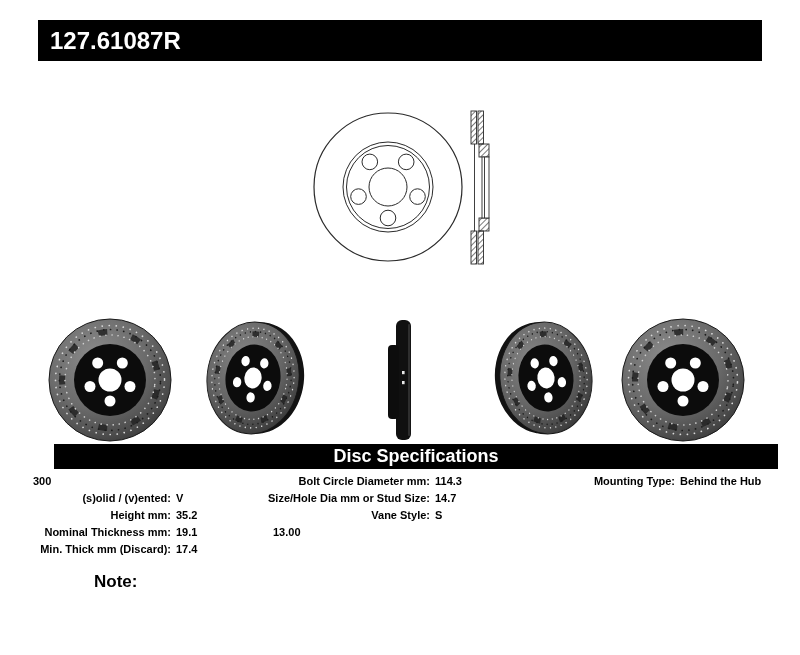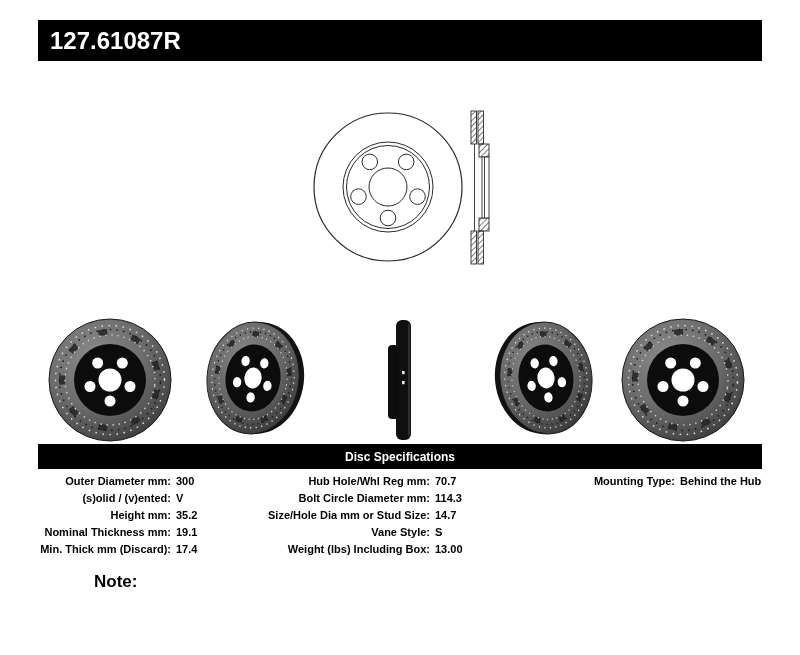--- a/index.html
+++ b/index.html
@@ -19,21 +19,21 @@
   }
   #top-bar {
     top:20px; height:41px;
     justify-content:space-between;
     padding:0 12px;
     font-size:24px; font-weight:bold;gap:40px;
   }
   #spec-bar {
     top:444px; height:25px;
     justify-content:center;
-    font-size:12px; font-weight:bold;
+    font-size:18px; font-weight:bold;margin-left:16px;
   }
   #drawing-svg { position:absolute; left:293px; top:95px; }
   .photo { position:absolute; }
   #photo-1 { left:48px;  top:318px; }
   #photo-2 { left:195px; top:320px; }
   #photo-3 { left:385px; top:316px; }
   #photo-4 { left:488px; top:320px; }
   #photo-5 { left:621px; top:318px; }
 
   .spec-col { position:absolute; top:473px; font-size:11px; font-weight:bold; }
@@ -196,21 +196,20 @@
     <circle cx="82" cy="68.5" r="5.5"></circle>
   </g>
 </svg>
 
 <div class="bar" id="spec-bar">
   <span>Disc Specifications</span>
 </div>
 
 <div class="spec-col" id="col1">
   <div class="spec-row">
-    <span class="spec-label">Outer Diameter mm:</span>
     <span class="spec-value">300</span>
   </div>
   <div class="spec-row">
     <span class="spec-label">(s)olid / (v)ented:</span>
     <span class="spec-value">V</span>
   </div>
   <div class="spec-row">
     <span class="spec-label">Height mm:</span>
     <span class="spec-value">35.2</span>
   </div>
@@ -219,37 +218,32 @@
     <span class="spec-value">19.1</span>
   </div>
   <div class="spec-row">
     <span class="spec-label">Min. Thick mm (Discard):</span>
     <span class="spec-value">17.4</span>
   </div>
 </div>
 
 <div class="spec-col" id="col2">
   <div class="spec-row">
-    <span class="spec-label">Hub Hole/Whl Reg mm:</span>
-    <span class="spec-value">70.7</span>
-  </div>
-  <div class="spec-row">
     <span class="spec-label">Bolt Circle Diameter mm:</span>
     <span class="spec-value">114.3</span>
   </div>
   <div class="spec-row">
     <span class="spec-label">Size/Hole Dia mm or Stud Size:</span>
     <span class="spec-value">14.7</span>
   </div>
   <div class="spec-row">
     <span class="spec-label">Vane Style:</span>
     <span class="spec-value">S</span>
   </div>
   <div class="spec-row">
-    <span class="spec-label">Weight (lbs) Including Box:</span>
     <span class="spec-value">13.00</span>
   </div>
 </div>
 
 <div class="spec-col" id="col3">
   <div class="spec-row">
     <span class="spec-label">Mounting Type:</span>
     <span class="spec-value">Behind the Hub</span>
   </div>
 </div>

